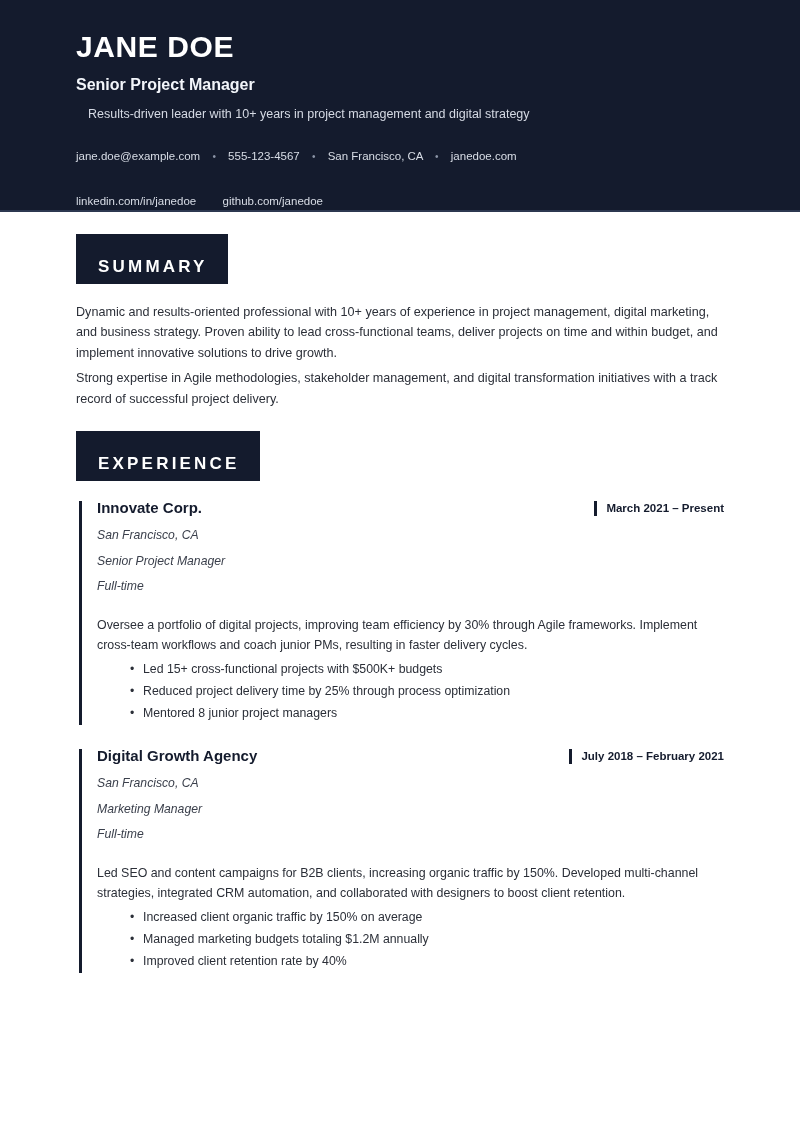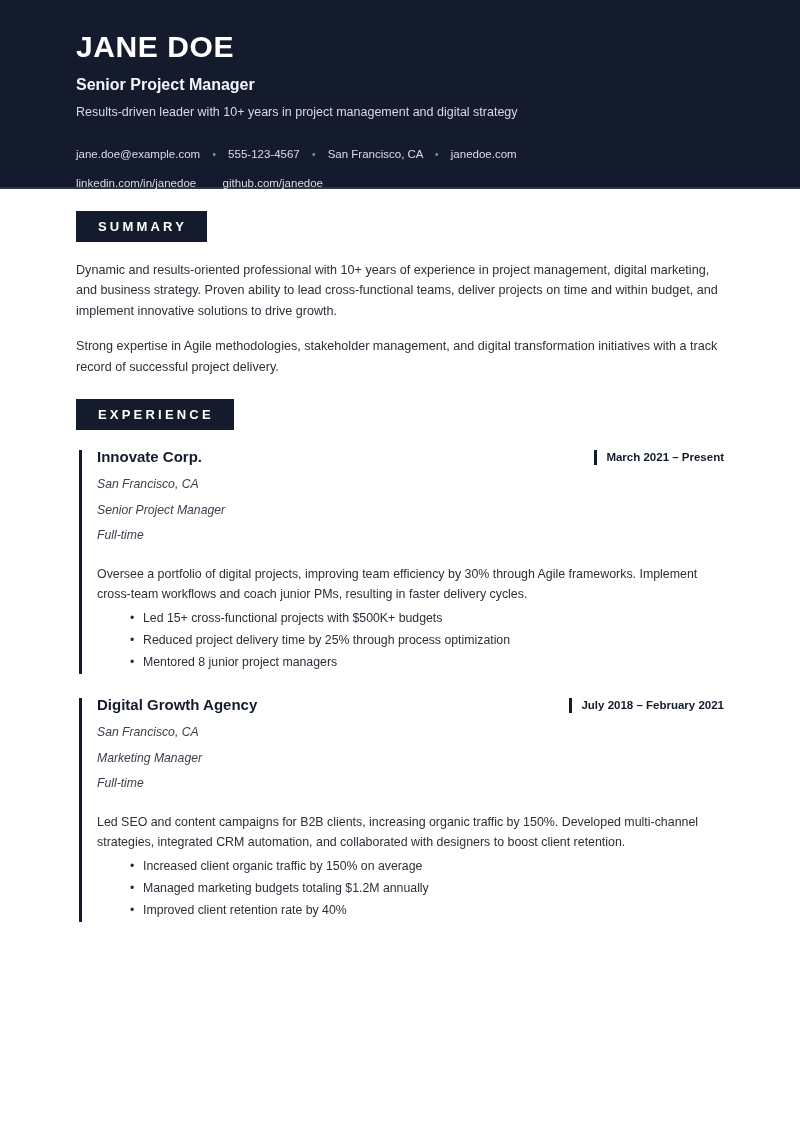--- a/index.html
+++ b/index.html
@@ -19,21 +19,21 @@
     width: 800px;
     height: 1131px;
     background: #ffffff;
     overflow: hidden;
   }
 
   
   .header {
     background: #141b2d;
     padding: 30px 76px 0 76px;
-    height: 189px;
+    height: 212px;
     box-sizing: border-box;
     border-bottom: 2px solid #2c3850;
   }
   .name {
     font-size: 30px;
     font-weight: bold;
     color: #ffffff;
     letter-spacing: 0.6px;
     margin: 0 0 12px 0;
     line-height: 1.1;
@@ -41,73 +41,73 @@
   .role {
     font-size: 16px;
     font-weight: bold;
     color: #f2f5fa;
     margin: 0 0 10px 0;
     line-height: 1.2;
   }
   .tagline {
     font-size: 12.5px;
     color: #d5dae4;
-    margin: 0;
+    margin: 12px;
     line-height: 1.3;
   }
   .contact-row {
     margin-top: 26px;
     font-size: 11.5px;
     color: #d8dde6;
     line-height: 1.4;
   }
   .contact-row .sep {
     display: inline-block;
     margin: 0 9px;
     color: #8b94a6;
     font-size: 10px;
     vertical-align: middle;
   }
   .contact-row.second {
-    margin-top: 12px;
+    margin-top: 28px;
   }
   .contact-row.second .gap {
     display: inline-block;
     width: 20px;
   }
 
   
   .content {
     padding: 0 76px;
   }
   .section {
     margin-top: 22px;
   }
   .section-badge {
     display: inline-block;
     background: #141b2d;
     color: #ffffff;
-    font-size: 13px;
+    font-size: 17px;
     font-weight: bold;
     letter-spacing: 3.2px;
-    padding: 9px 20px 9px 22px;
+    padding: 24px 20px 9px 22px;
     line-height: 1;
     text-align: right;
   }
   .section-body {
     margin-top: 18px;
   }
   .para {
     font-size: 12.6px;
     line-height: 1.62;
     color: #2b2f38;
     margin: 0;
   }
   .para + .para {
-    margin-top: 15px;
+    margin-top: 5px;
   }
 
   
   .entry {
     position: relative;
     padding-left: 21px;
     margin-bottom: 22px;
   }
   .entry:last-child { margin-bottom: 0; }
   .entry-bar {

